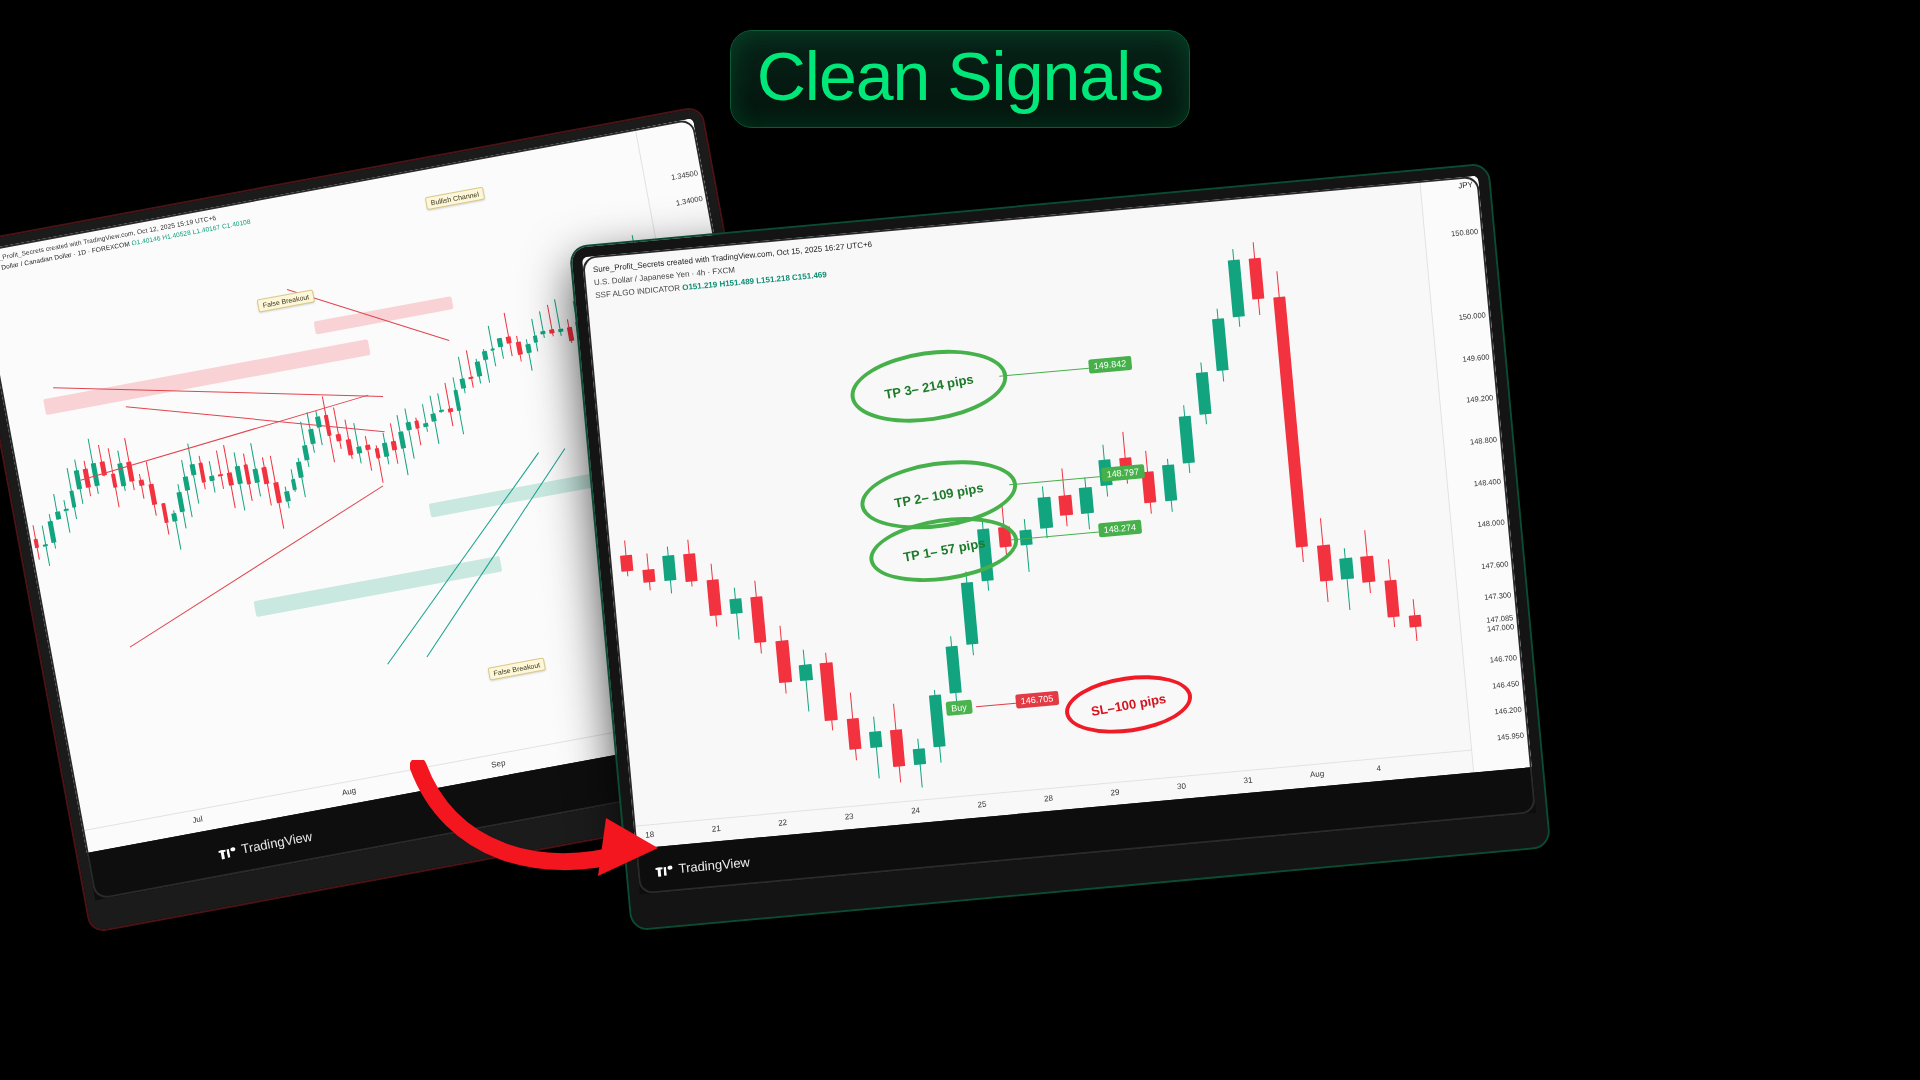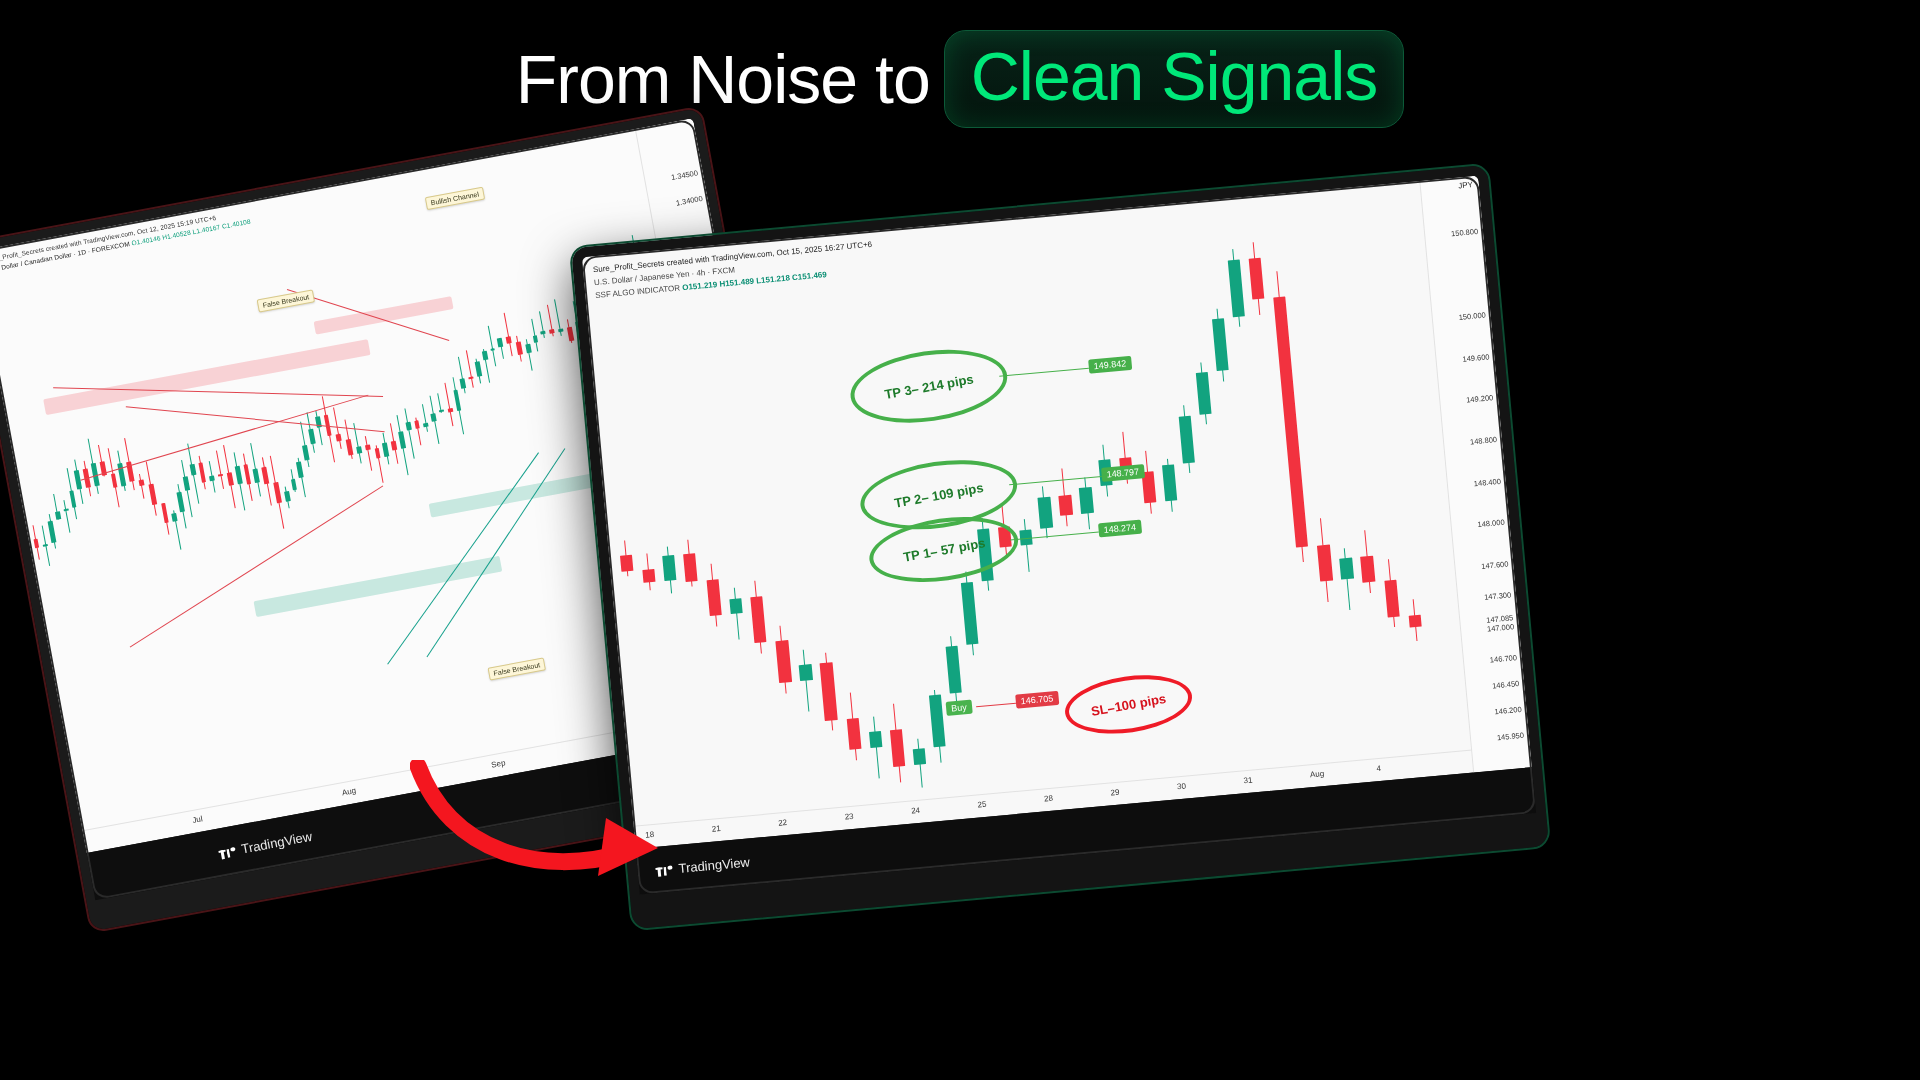--- a/index.html
+++ b/index.html
@@ -114,21 +114,20 @@
      clip-path:polygon(0 0,100% 0,100% 100%,0 100%);}
   .tv-mark i.b4{left:12.4px;top:3.6px;width:4.4px;height:4.4px;border-radius:50%;}
 
   
   #arrow-svg{position:absolute;left:410px;top:760px;width:300px;height:120px;}
 </style>
 </head>
 <body>
 
 <div id="title-bar">
-  <span id="title-plain">From Noise to</span>
   <span id="title-badge">
     <span id="title-accent">Clean Signals</span>
   </span>
 </div>
 
 <div class="pill" id="noise-badge">
   <span>Noise</span>
 </div>
 
 <div class="pill" id="clean-badge">

